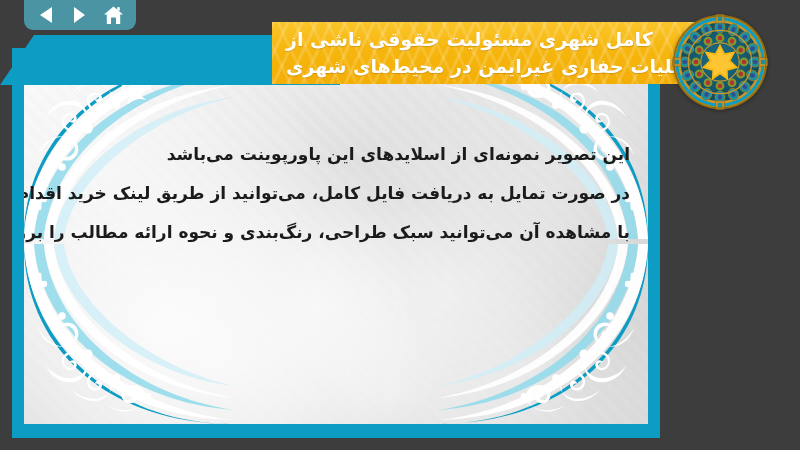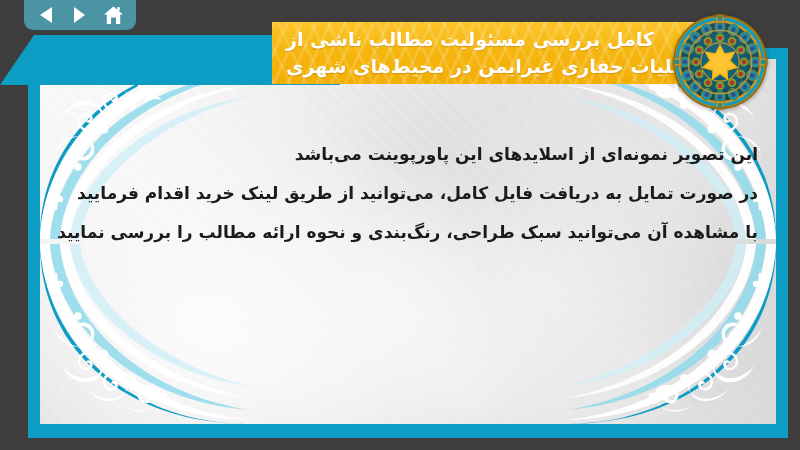--- a/index.html
+++ b/index.html
@@ -97,22 +97,22 @@
     top: 14px; left: 672px;
     width: 96px; height: 96px;
     z-index: 30;
     border-radius: 50%;
     filter: drop-shadow(0 1px 2px rgba(0,0,0,0.35));
   }
 
   
   .slide {
     position: absolute;
-    top: 48px; left: 28px;
-    width: 760px; height: 390px;
+    top: 48px; left: 12px;
+    width: 648px; height: 390px;
     background: #0d9dc4;
     z-index: 10;
     overflow: hidden;
   }
   .slide-inner {
     position: absolute;
     inset: 11px 12px 14px 12px;
     overflow: hidden;
     background:
       radial-gradient(circle at 22% 74%, rgba(255,255,255,0.80) 0%, rgba(255,255,255,0) 46%),
@@ -295,21 +295,21 @@
       <div class="body-text">
         <div class="body-line">این تصویر نمونه‌ای از اسلایدهای این پاورپوینت می‌باشد</div>
         <div class="body-line">در صورت تمایل به دریافت فایل کامل، می‌توانید از طریق لینک خرید اقدام فرمایید</div>
         <div class="body-line">با مشاهده آن می‌توانید سبک طراحی، رنگ‌بندی و نحوه ارائه مطالب را بررسی نمایید</div>
       </div>
 
     </div>
   </div>
 
   <div class="title-banner">
-    <div class="title-line">کامل بررسی مسئولیت مطالب ناشی از</div>
+    <div class="title-line">کامل شهری مسئولیت حقوقی ناشی از</div>
     <div class="title-line">عملیات حفاری غیرایمن در محیط‌های شهری</div>
   </div>
 
   <svg class="medallion" viewBox="0 0 100 100">
     <defs>
       <radialGradient id="medBg" cx="50%" cy="45%" r="62%">
         <stop offset="0%" stop-color="#1d6f86"></stop>
         <stop offset="100%" stop-color="#0e4558"></stop>
       </radialGradient>
     </defs>

